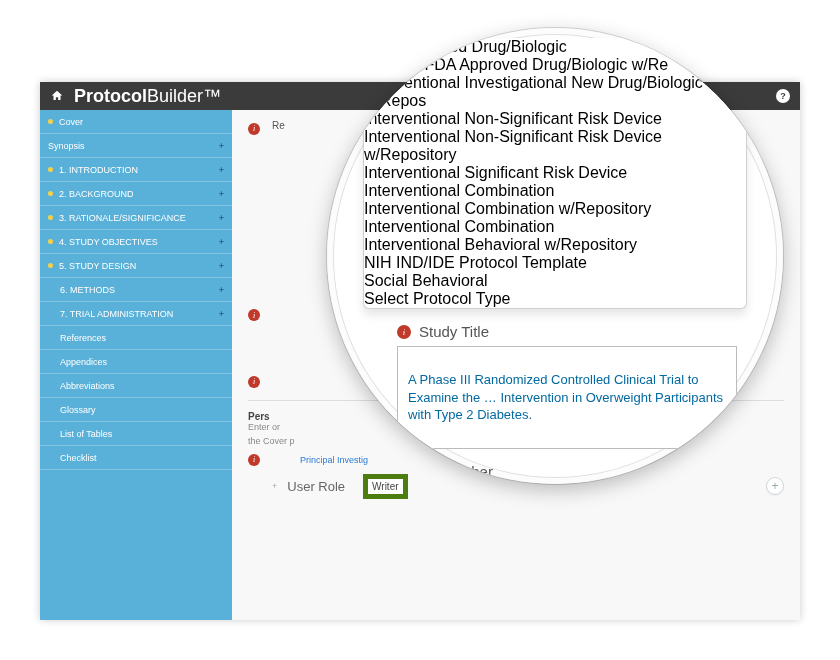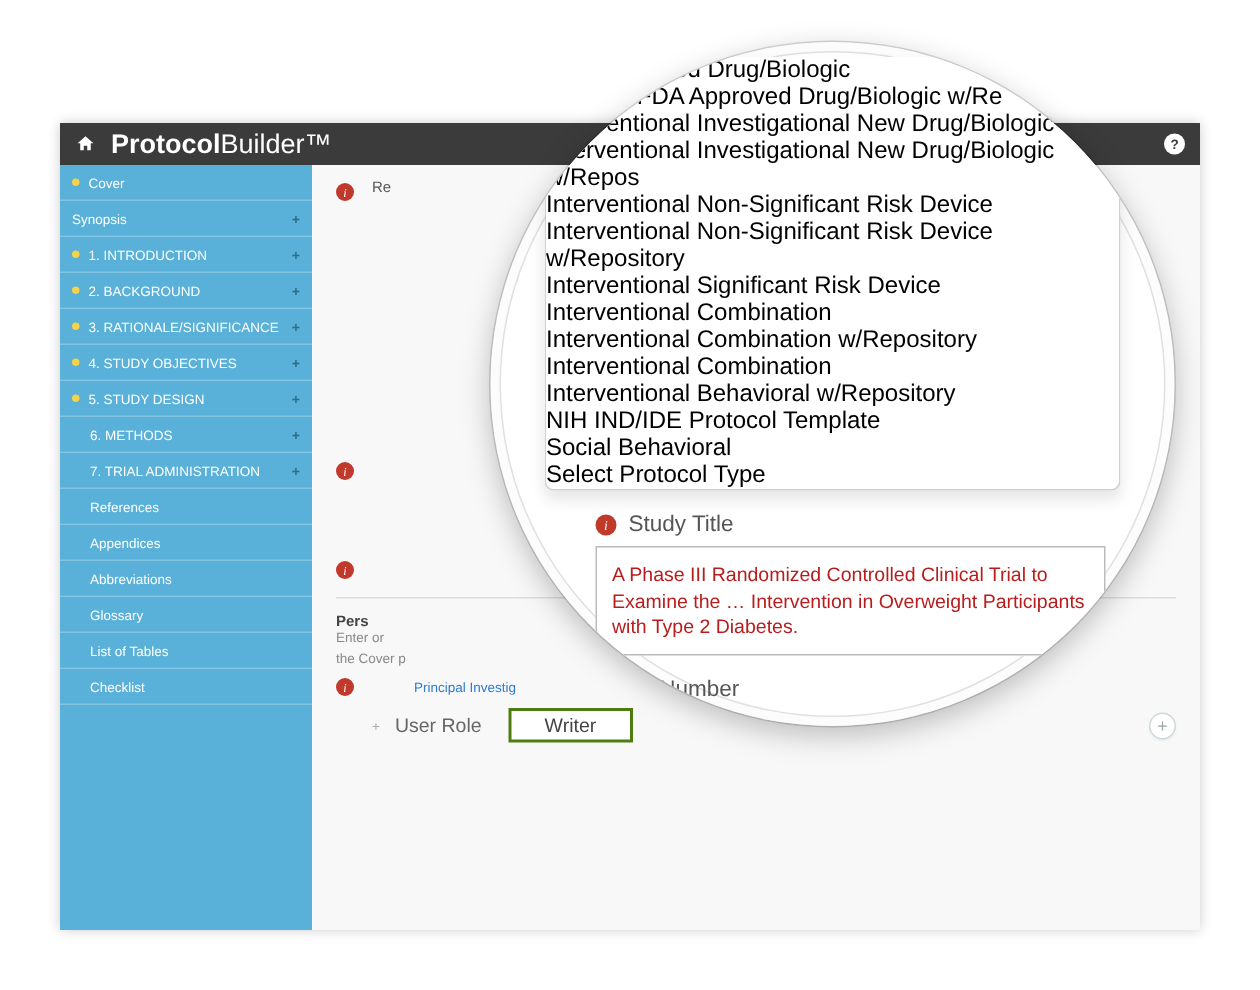--- a/index.html
+++ b/index.html
@@ -8,51 +8,51 @@
   
   .app { position: absolute; top: 82px; left: 40px; right: 40px; bottom: 40px; box-shadow: 0 0 8px rgba(0,0,0,0.2); background: #fff; display: flex; flex-direction: column; font-size: 10px; }
   .topbar { height: 28px; background: #3b3b3b; color: #fff; display: flex; align-items: center; padding: 0 10px; gap: 10px; }
   .topbar .home { width: 14px; height: 14px; display: inline-flex; align-items: center; justify-content: center; }
   .topbar .brand { font-size: 18px; font-weight: 300; }
   .topbar .brand b { font-weight: 700; }
   .topbar .spacer { flex: 1; }
   .topbar .help { width: 14px; height: 14px; border-radius: 50%; background: #fff; color: #3b3b3b; font-size: 9px; display: inline-flex; align-items: center; justify-content: center; font-weight: bold; }
 
   .app-body { display: flex; flex: 1; min-height: 0; }
-  .sidebar { width: 168px; background: #59b0d8; color: #fff; display: flex; flex-direction: column; }
+  .sidebar { width: 192px; background: #59b0d8; color: #fff; display: flex; flex-direction: column; }
   .sidebar .item { height: 24px; display: flex; align-items: center; padding: 0 8px; border-bottom: 1px solid rgba(255,255,255,0.25); font-size: 9px; gap: 6px; }
   .sidebar .item.indent { padding-left: 20px; }
   .sidebar .bullet { width: 5px; height: 5px; border-radius: 50%; background: #f5d24a; flex: none; }
   .sidebar .item .plus { margin-left: auto; color: #2d6d8a; font-weight: bold; }
 
   .main { flex: 1; background: #f8f8f8; padding: 10px 16px; position: relative; font-size: 10px; color: #444; }
   .section-label { font-size: 10px; color: #555; }
   .hint { color: #888; font-size: 9px; margin-bottom: 4px; }
   .info-icon { width: 12px; height: 12px; border-radius: 50%; background: #c0392b; color: #fff; font-size: 8px; display: inline-flex; align-items: center; justify-content: center; font-style: italic; font-family: Georgia, serif; }
   .main .row { display: flex; align-items: flex-start; gap: 8px; margin-bottom: 12px; }
   .main .row .info-col { width: 16px; padding-top: 2px; }
   .main .row .body-col { flex: 1; }
   .main .roles { border-top: 1px solid #ddd; padding-top: 10px; margin-top: 10px; }
   .main .roles .field-label { font-size: 13px; color: #666; margin-right: 8px; }
   .main .roles .role-row { display: flex; align-items: center; gap: 10px; margin-top: 8px; font-size: 9px; }
   .main .roles .role-link { color: #2b7cd3; font-size: 9px; }
-  .main .roles .writer-box { border: 2px solid #4d7c0f; padding: 2px 22px; background: #fff; font-size: 13px; }
+  .main .roles .writer-box { border: 5px solid #4d7c0f; padding: 2px 4px; background: #fff; font-size: 10px; }
   .add-circle { width: 18px; height: 18px; border-radius: 50%; border: 1px solid #cfd8dc; background: #fff; color: #9aa; display: inline-flex; align-items: center; justify-content: center; font-size: 12px; box-shadow: 0 1px 2px rgba(0,0,0,0.05); }
 
   
   .magnifier { position: absolute; top: 28px; left: 327px; width: 456px; height: 456px; border-radius: 50%; background: #fff; box-shadow: 0 0 0 1px rgba(0,0,0,0.15), 0 6px 20px rgba(0,0,0,0.25), inset 0 0 0 6px rgba(255,255,255,0.9), inset 0 0 0 7px rgba(0,0,0,0.12); overflow: hidden; }
   .magnifier-inner { position: absolute; inset: 0; padding: 18px 22px 16px 22px; display: flex; flex-direction: column; }
   .dropdown-wrap { margin-top: -8px; }
   .dropdown-list { border-bottom: 1px solid #d0d0d0; border-left: 1px solid #d0d0d0; border-right: 1px solid #d0d0d0; border-bottom-left-radius: 6px; border-bottom-right-radius: 6px; background: #fff; box-shadow: 0 6px 10px rgba(0,0,0,0.1); margin-left: 14px; margin-right: 14px; padding-bottom: 0; }
 
   .mag-form { margin-top: 8px; padding: 0 24px 0 48px; }
   .mag-form .lbl-row { display: flex; align-items: center; gap: 8px; margin-top: 6px; }
   .mag-form .lbl-row .info-icon { width: 14px; height: 14px; font-size: 9px; }
   .mag-form .lbl { font-size: 15px; color: #555; }
-  .mag-form .title-box { margin-top: 6px; border: 1px solid #bbb; background: #fff; padding: 9px 10px; font-size: 13px; line-height: 1.35; color: #b91c1c; width: 340px; }
+  .mag-form .title-box { margin-top: 6px; border: 1px solid #bbb; background: #fff; padding: 24px 10px; font-size: 13px; line-height: 1.35; color: #0369a1; width: 340px; }
 
   .mag-info-left { position: absolute; left: 24px; display: flex; flex-direction: column; gap: 40px; top: 356px; }
   .mag-add-right { position: absolute; right: 48px; bottom: 34px; }
 </style>
 </head>
 <body>
 
 <div class="app">
   <div class="topbar">
     <span class="home">
@@ -165,21 +165,20 @@
   </div>
 </div>
 
 <div class="magnifier">
   <div class="magnifier-inner">
 
     <div class="dropdown-wrap">
       <div class="dropdown-list">
         <div class="opt">FDA Approved Drug/Biologic</div>
         <div class="opt">entional FDA Approved Drug/Biologic w/Re</div>
-        <div class="opt">Interventional Investigational New Drug/Biologic</div>
         <div class="opt">Interventional Investigational New Drug/Biologic w/Repos</div>
         <div class="opt">Interventional Non-Significant Risk Device</div>
         <div class="opt">Interventional Non-Significant Risk Device w/Repository</div>
         <div class="opt">Interventional Significant Risk Device</div>
         <div class="opt">Interventional Combination</div>
         <div class="opt">Interventional Combination w/Repository</div>
         <div class="opt">Interventional Combination</div>
         <div class="opt">Interventional Behavioral w/Repository</div>
         <div class="opt">NIH IND/IDE Protocol Template</div>
         <div class="opt selected">Social Behavioral</div>

